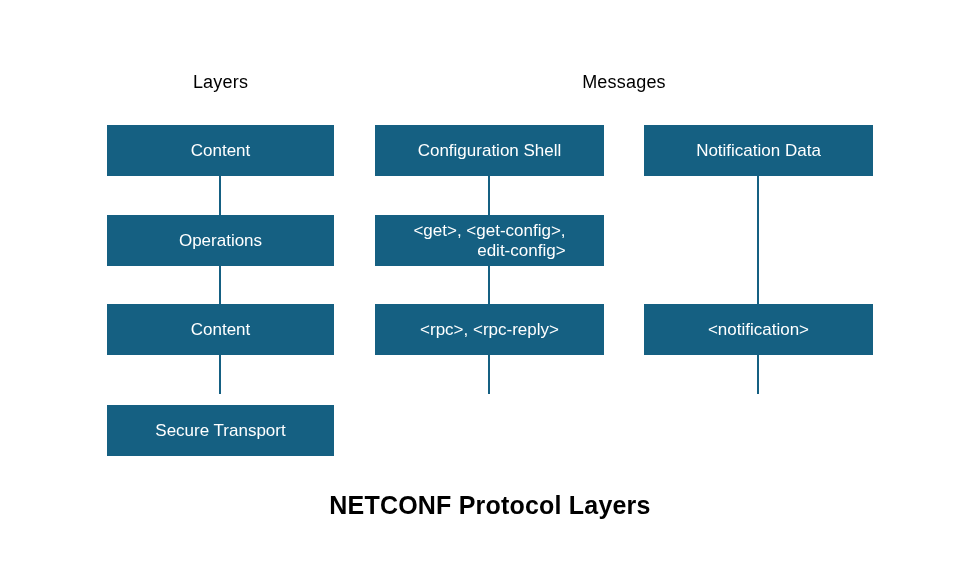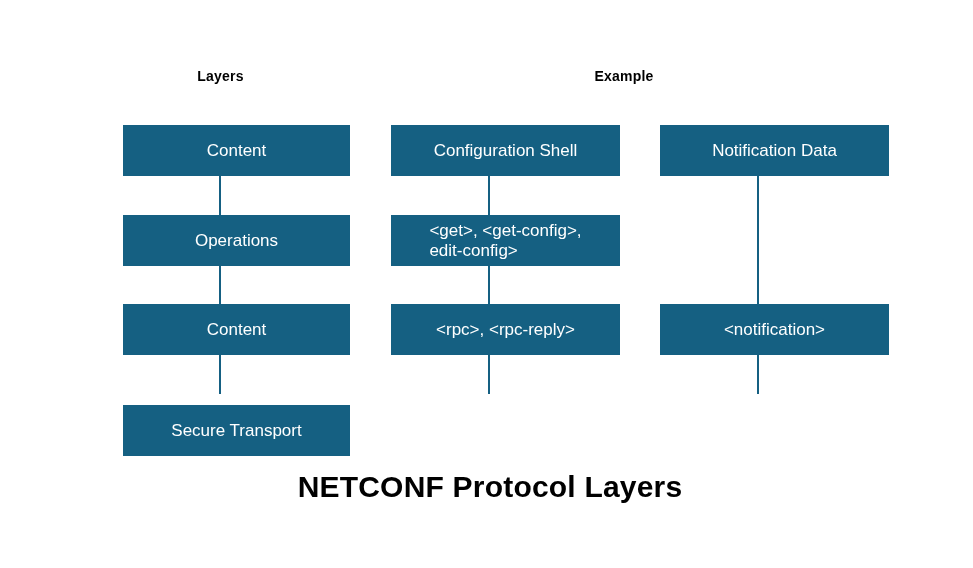--- a/index.html
+++ b/index.html
@@ -14,60 +14,59 @@
   body { font-family: "Liberation Sans", sans-serif; }
   .canvas {
     position: relative;
     width: 973px;
     height: 568px;
     background: var(--bg);
     overflow: hidden;
   }
   .col-heading {
     position: absolute;
-    top: 63px;
+    top: 69px;
     height: 26px;
     display: flex;
     align-items: center;
     justify-content: center;
-    font-size: 14px;
-    font-weight: bold;
+    font-size: 18px;
+    font-weight: normal;
     color: var(--heading-text);
     letter-spacing: 0.2px;
   }
   .box {
     position: absolute;
     height: 51px;
     background: var(--box-fill);
     color: var(--box-text);
     display: flex;
     align-items: center;
     justify-content: center;
-    text-align: left;
+    text-align: right;
     font-size: 17px;
     line-height: 1.15;
     white-space: pre-line;
     padding: 2px 6px;
-    margin-left: 16px;
   }
   .connector {
     position: absolute;
     width: 2px;
     background: var(--connector);
   }
   .diagram-title {
     position: absolute;
     left: 107px;
     width: 766px;
-    top: 471px;
+    top: 489px;
     height: 32px;
     display: flex;
     align-items: center;
     justify-content: center;
-    font-size: 30px;
+    font-size: 25px;
     font-weight: bold;
     color: var(--heading-text);
     letter-spacing: 0.2px;
   }
   
   .c1 { left: 107px; width: 227px; }
   .c2 { left: 375px; width: 229px; }
   .c3 { left: 644px; width: 229px; }
   .cwide { left: 375px; width: 498px; }
   .r1 { top: 125px; }
@@ -77,21 +76,21 @@
   .x1 { left: 219px; }
   .x2 { left: 488px; }
   .x3 { left: 757px; }
 </style>
 </head>
 <body>
 
 <div class="canvas">
 
   <div class="col-heading c1">Layers</div>
-  <div class="col-heading cwide">Example</div>
+  <div class="col-heading cwide">Messages</div>
 
   <div class="box c1 r1">Content</div>
   <div class="box c1 r2">Operations</div>
   <div class="box c1 r3">Content</div>
   <div class="box c1 r4">Secure Transport</div>
 
   <div class="box c2 r1">Configuration Shell</div>
   <div class="box c2 r2">&lt;get&gt;, &lt;get-config&gt;,
 edit-config&gt;</div>
   <div class="box c2 r3">&lt;rpc&gt;, &lt;rpc-reply&gt;</div>

